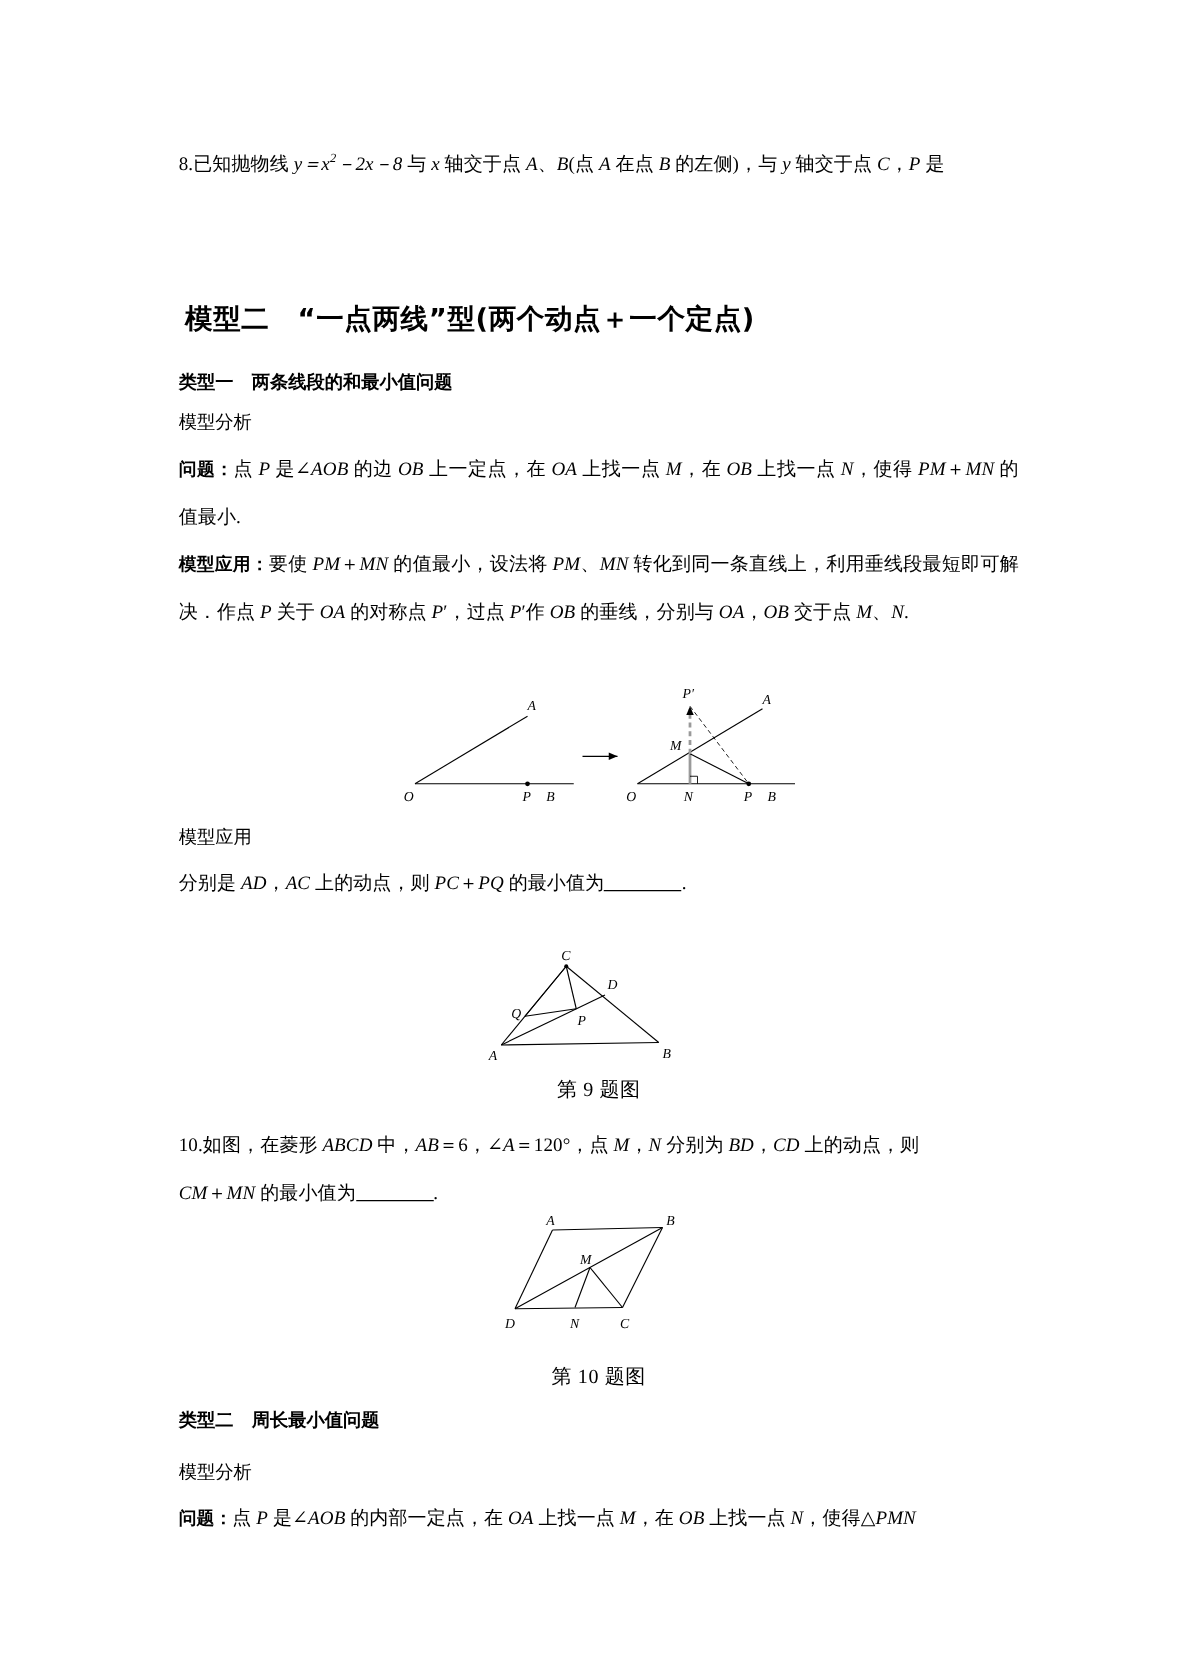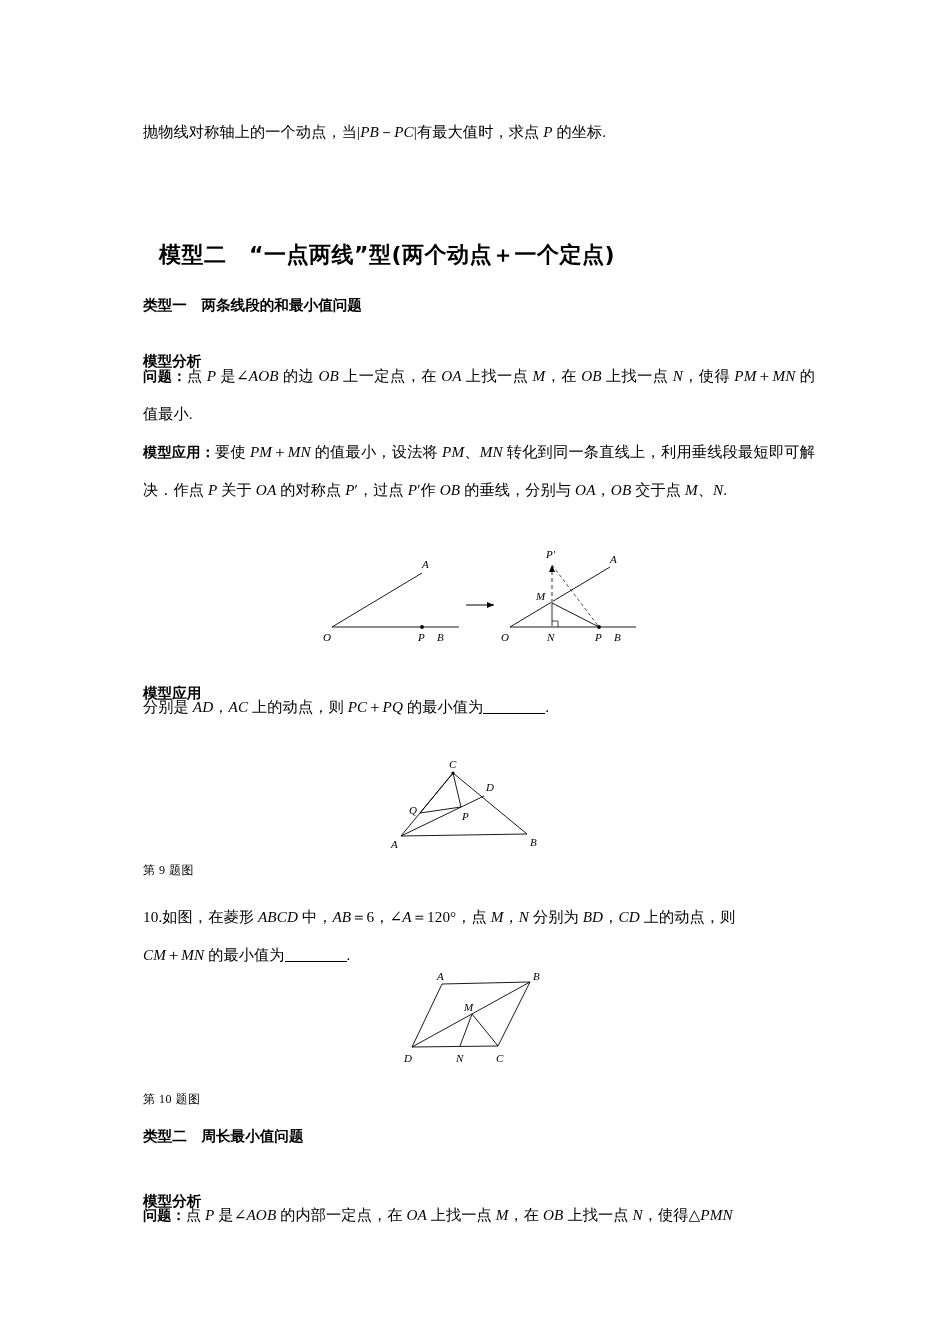--- a/index.html
+++ b/index.html
@@ -35,27 +35,27 @@
   
   .type-head {
     font-family:Liberation Serif, serif;
     font-size:14.6px;
     font-weight:bold;
     white-space:pre;
   }
   .sec-head {
     font-family:"DejaVu Sans","Liberation Sans",sans-serif;
     font-size:14.6px;
-    font-weight:bold;
-    margin-top:24px;
+    font-weight:normal;
   }
   .lead { font-family:"DejaVu Sans","Liberation Sans",sans-serif; font-weight:bold; font-size:14.2px;margin-top:48px; }
 
   .fig-cap {
-    font-size:12px;
+    text-align:center;
+    font-size:16px;
     letter-spacing:0.5px;
   }
   .blank-line {
     display:inline-block;
     border-bottom:1px solid #000;
     width:62px;
     height:1em;
     vertical-align:-2px;
   }
   .figwrap { text-align:center; }
@@ -63,25 +63,25 @@
   
   .abs { position:absolute; }
 </style>
 </head>
 <body>
 
 <div class="page">
 
   <div class="abs" style="left:0; top:113px; width:672px;">
     <div class="para">
-      抛物线对称轴上的一个动点，当|<i>PB</i>－<i>PC</i>|有最大值时，求点 <i>P</i> 的坐标.
-    </div>
-  </div>
-
-  <div class="abs model-head" style="left:16px; top:240px;">模型二　“一点两线”型(两个动点＋一个定点)</div>
+      <span>8.</span><span>已知抛物线 </span><i>y＝x<sup>2</sup>－2x－8</i><span> 与 <i>x</i> 轴交于点 <i>A</i>、<i>B</i>(点 <i>A</i> 在点 <i>B</i> 的左侧)，与 <i>y</i> 轴交于点 <i>C</i>，<i>P</i> 是</span>
+    </div>
+  </div>
+
+  <div class="abs model-head" style="left:5px; top:240px;">模型二　“一点两线”型(两个动点＋一个定点)</div>
 
   <div class="abs type-head" style="left:0; top:296px;">类型一　两条线段的和最小值问题</div>
 
   <div class="abs sec-head" style="left:0; top:328px;">模型分析</div>
 
   <div class="abs" style="left:0; top:357px; width:672px;">
     <div class="para">
       <span class="lead">问题：</span>点 <i>P</i> 是∠<i>AOB</i> 的边 <i>OB</i> 上一定点，在 <i>OA</i> 上找一点 <i>M</i>，在 <i>OB</i> 上找一点 <i>N</i>，使得 <i>PM</i>＋<i>MN</i> 的值最小.
     </div>
   </div>

